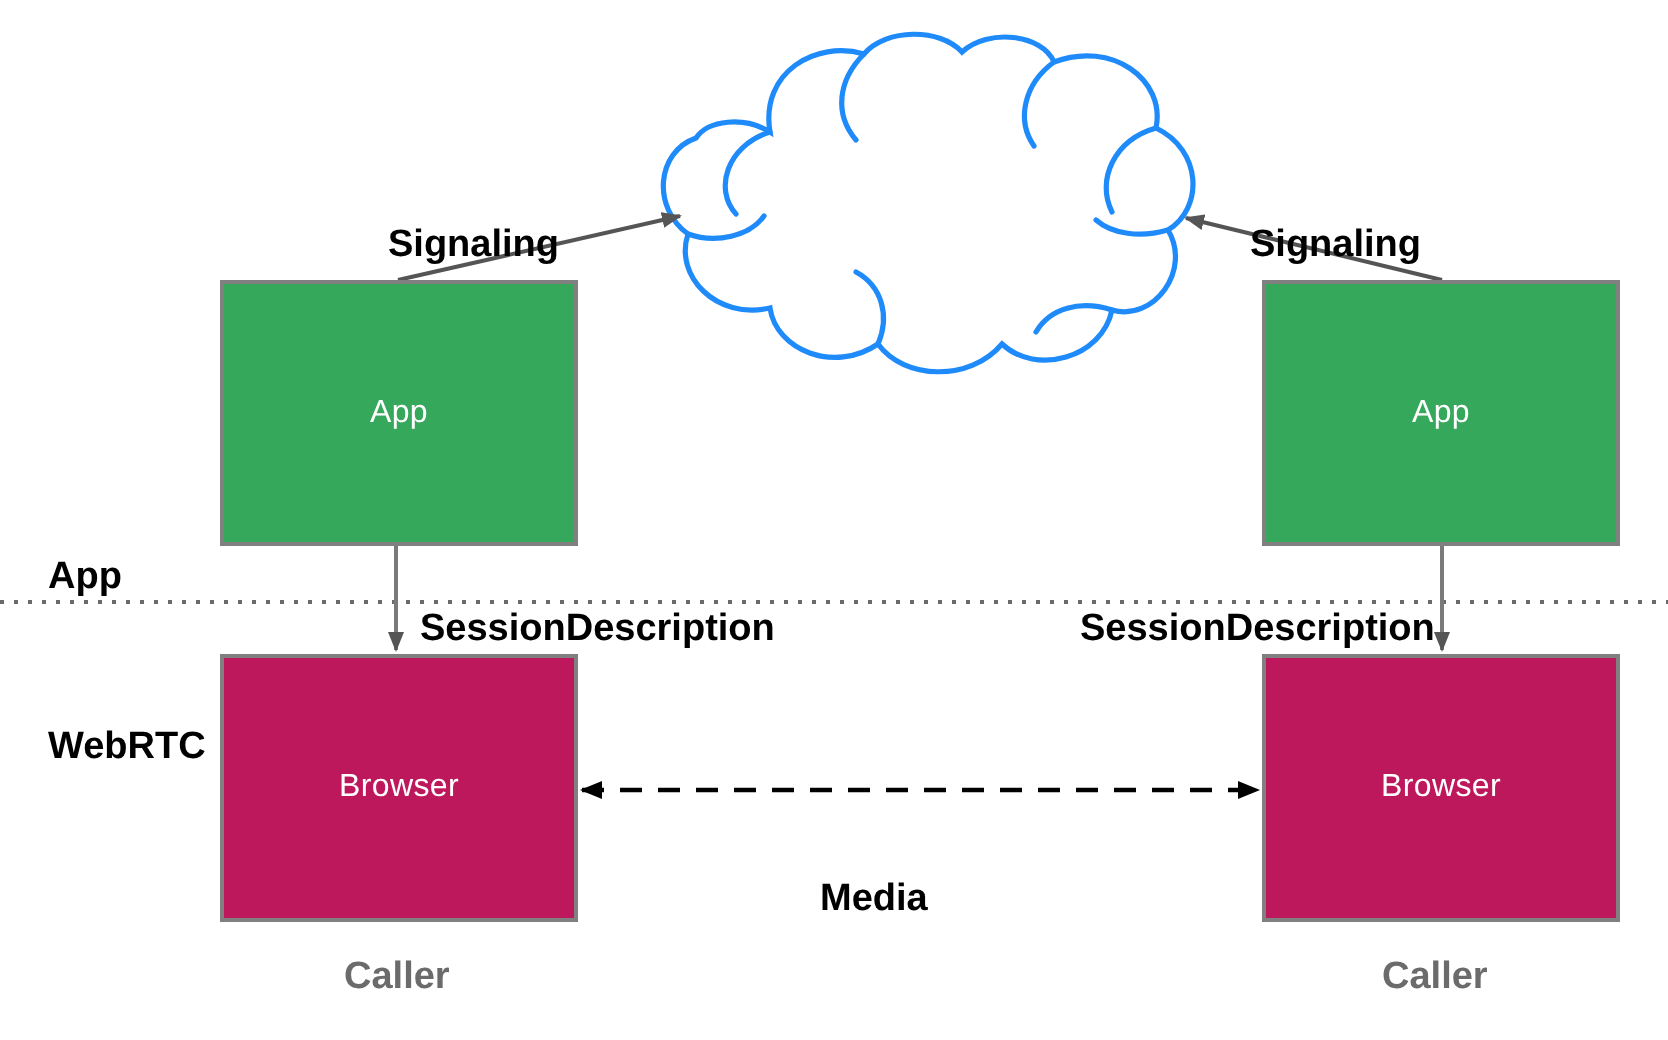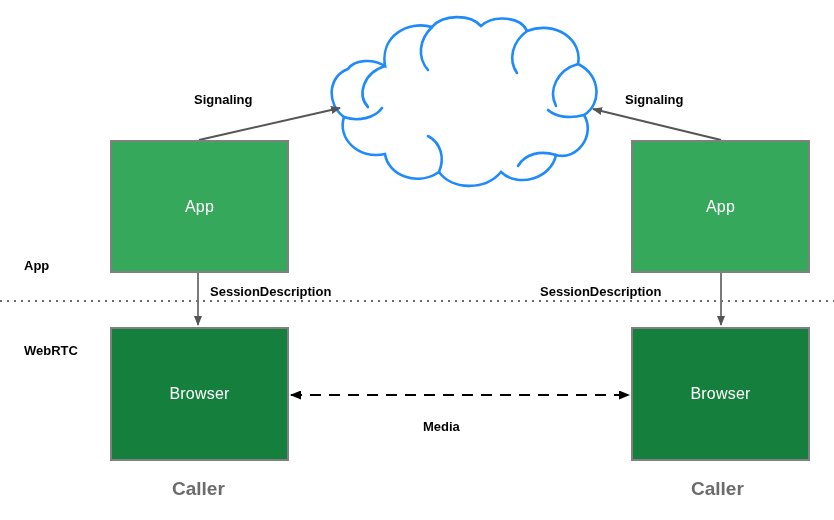--- a/index.html
+++ b/index.html
@@ -31,40 +31,41 @@
     border: 2px solid #808080;
     display: flex;
     align-items: center;
     justify-content: center;
     color: #ffffff;
     font-size: 16px;
     font-family: "Liberation Sans", sans-serif;
     letter-spacing: 0.2px;
   }
   .box-app   { background: #36a85b; }
-  .box-browser { background: #15803d; }
+  .box-browser { background: #be185d; }
 
   .box-app-left     { left: 110px; top: 140px;  width: 179px; height: 133px; }
   .box-app-right    { left: 631px; top: 140px;  width: 179px; height: 133px; }
   .box-browser-left { left: 110px; top: 327px;  width: 179px; height: 134px; }
   .box-browser-right{ left: 631px; top: 327px;  width: 179px; height: 134px; }
 
   .lbl {
     position: absolute;
     font-family: "Liberation Sans", sans-serif;
     font-weight: bold;
-    font-size: 13px;
+    font-size: 19px;
     color: #000000;
     white-space: nowrap;
+    margin-top: 20px;
   }
   .lbl-signaling-left  { left: 194px; top: 92px; }
   .lbl-signaling-right { left: 625px; top: 92px; }
   .lbl-sd-left         { left: 210px; top: 284px; }
   .lbl-sd-right        { left: 540px; top: 284px; }
-  .lbl-media           { left: 423px; top: 419px; }
+  .lbl-media           { left: 410px; top: 419px; }
   .lbl-layer-app       { left: 24px;  top: 258px; }
   .lbl-layer-webrtc    { left: 24px;  top: 343px; }
 
   .role {
     position: absolute;
     font-family: "Liberation Sans", sans-serif;
     font-weight: bold;
     font-size: 19px;
     color: #6b6b6b;
     white-space: nowrap;

